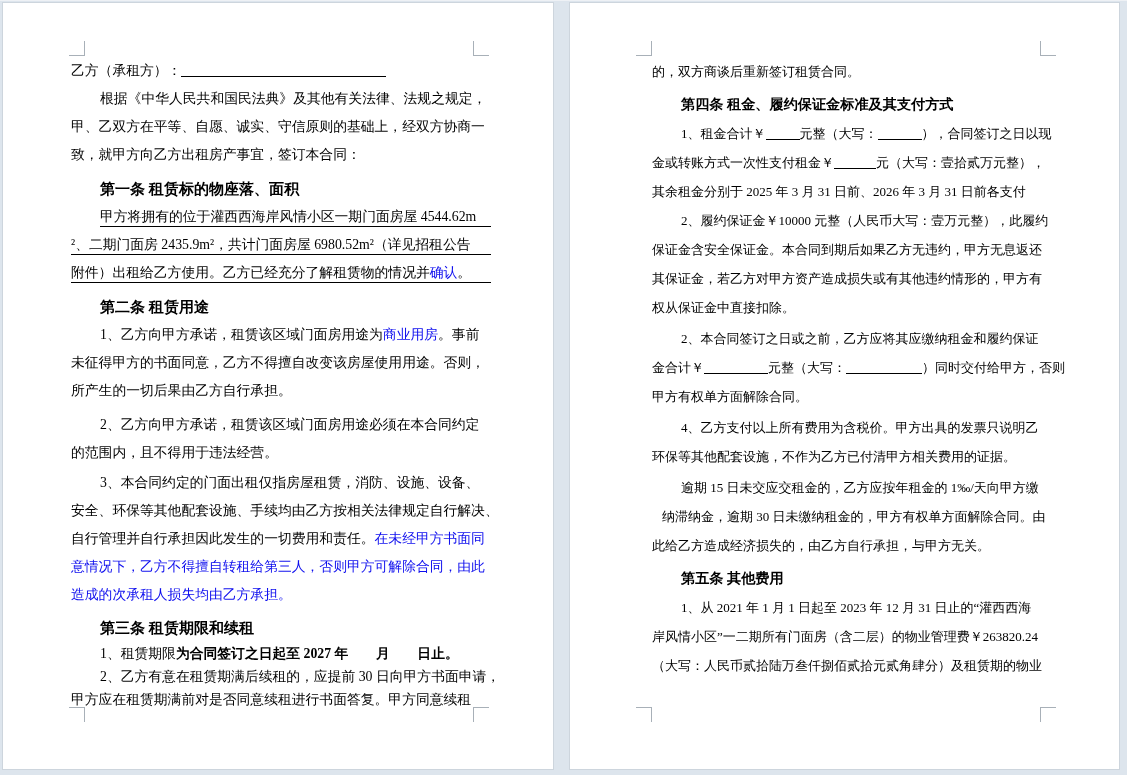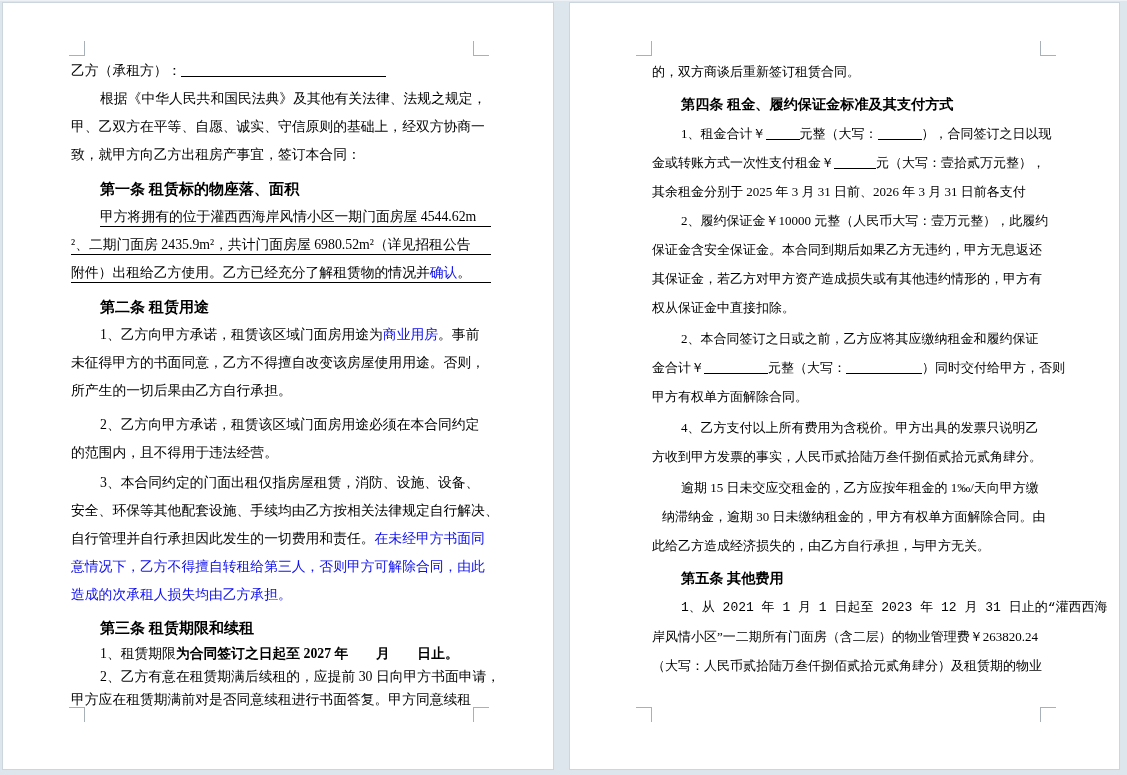--- a/index.html
+++ b/index.html
@@ -92,24 +92,24 @@
         <div class="line" style="height: 29px; line-height: 29px;"><span class="seg">金或转账方式一次性支付租金￥</span><span class="blank" style="width: 42px;"></span><span class="seg">元（大写：壹拾贰万元整），</span></div>
         <div class="line" style="height: 29px; line-height: 29px;"><span class="seg">其余租金分别于 2025 年 3 月 31 日前、2026 年 3 月 31 日前各支付</span></div>
         <div class="line ind" style="height: 29px; line-height: 29px;"><span class="seg">2、履约保证金￥10000 元整（人民币大写：壹万元整），此履约</span></div>
         <div class="line" style="height: 29px; line-height: 29px;"><span class="seg">保证金含安全保证金。本合同到期后如果乙方无违约，甲方无息返还</span></div>
         <div class="line" style="height: 29px; line-height: 29px;"><span class="seg">其保证金，若乙方对甲方资产造成损失或有其他违约情形的，甲方有</span></div>
         <div class="line" style="height: 29px; line-height: 29px;"><span class="seg">权从保证金中直接扣除。</span></div>
         <div class="line ind" style="height: 29px; line-height: 29px; margin-top: 2px;"><span class="seg">2、本合同签订之日或之前，乙方应将其应缴纳租金和履约保证</span></div>
         <div class="line" style="height: 29px; line-height: 29px;"><span class="seg">金合计￥</span><span class="blank" style="width: 64px;"></span><span class="seg">元整（大写：</span><span class="blank" style="width: 76px;"></span><span class="seg">）同时交付给甲方，否则</span></div>
         <div class="line" style="height: 29px; line-height: 29px;"><span class="seg">甲方有权单方面解除合同。</span></div>
         <div class="line ind" style="height: 29px; line-height: 29px; margin-top: 2px;"><span class="seg">4、乙方支付以上所有费用为含税价。甲方出具的发票只说明乙</span></div>
-        <div class="line" style="height: 29px; line-height: 29px;"><span class="seg">方收到甲方发票的事实，人民币贰拾陆万叁仟捌佰贰拾元贰角肆分。</span></div>
+        <div class="line" style="height: 29px; line-height: 29px;"><span class="seg">环保等其他配套设施，不作为乙方已付清甲方相关费用的证据。</span></div>
         <div class="line ind" style="height: 29px; line-height: 29px; margin-top: 2px;"><span class="seg">逾期 15 日未交应交租金的，乙方应按年租金的 1‰/天向甲方缴</span></div>
         <div class="line" style="height: 29px; line-height: 29px; margin-left: 10px;"><span class="seg">纳滞纳金，逾期 30 日未缴纳租金的，甲方有权单方面解除合同。由</span></div>
         <div class="line" style="height: 29px; line-height: 29px;"><span class="seg">此给乙方造成经济损失的，由乙方自行承担，与甲方无关。</span></div>
         <div class="line ind hd" style="height: 29px; line-height: 29px; margin-top: 4px;"><span class="seg b">第五条 其他费用</span></div>
-        <div class="line ind" style="height: 29px; line-height: 29px; font-family: Liberation Mono, monospace;"><span class="seg">1、从 2021 年 1 月 1 日起至 2023 年 12 月 31 日止的“灌西西海</span></div>
+        <div class="line ind" style="height: 29px; line-height: 29px;"><span class="seg">1、从 2021 年 1 月 1 日起至 2023 年 12 月 31 日止的“灌西西海</span></div>
         <div class="line" style="height: 29px; line-height: 29px;"><span class="seg">岸风情小区”一二期所有门面房（含二层）的物业管理费￥263820.24</span></div>
         <div class="line" style="height: 29px; line-height: 29px;"><span class="seg">（大写：人民币贰拾陆万叁仟捌佰贰拾元贰角肆分）及租赁期的物业</span></div>
       </div>
   </div>
 
 </div>
 
 </body></html>

